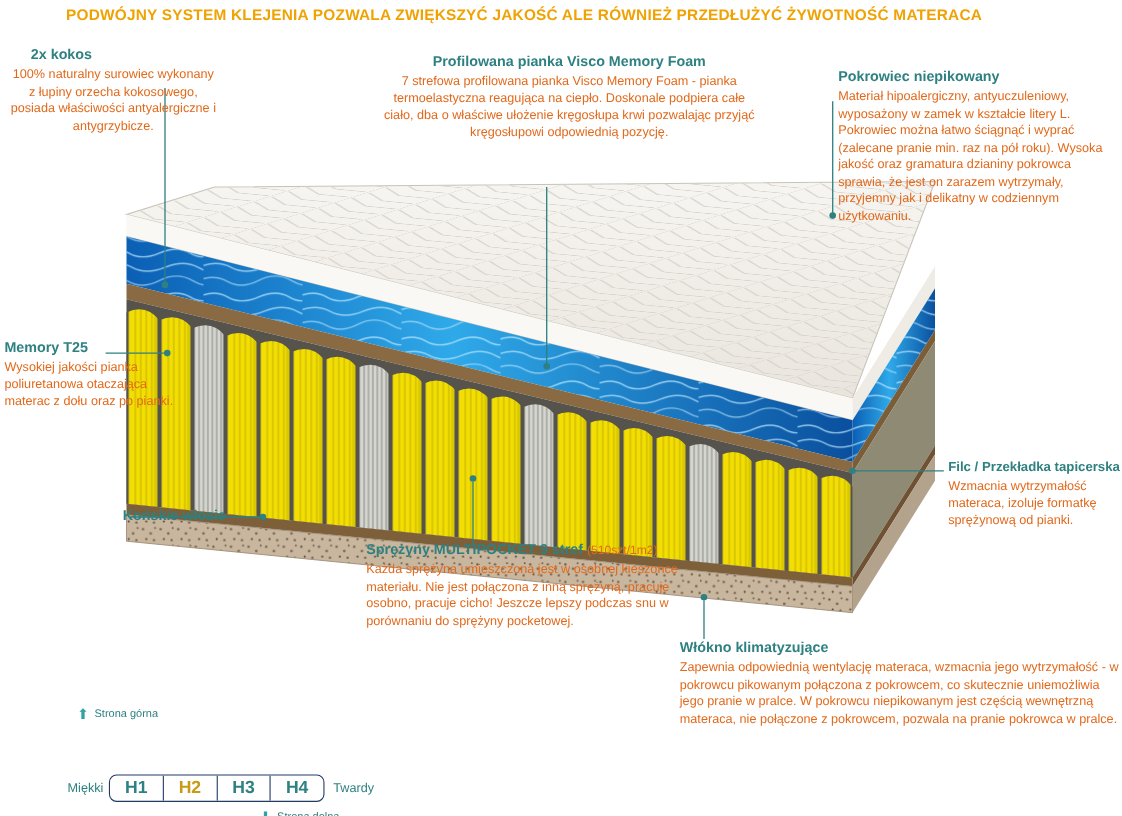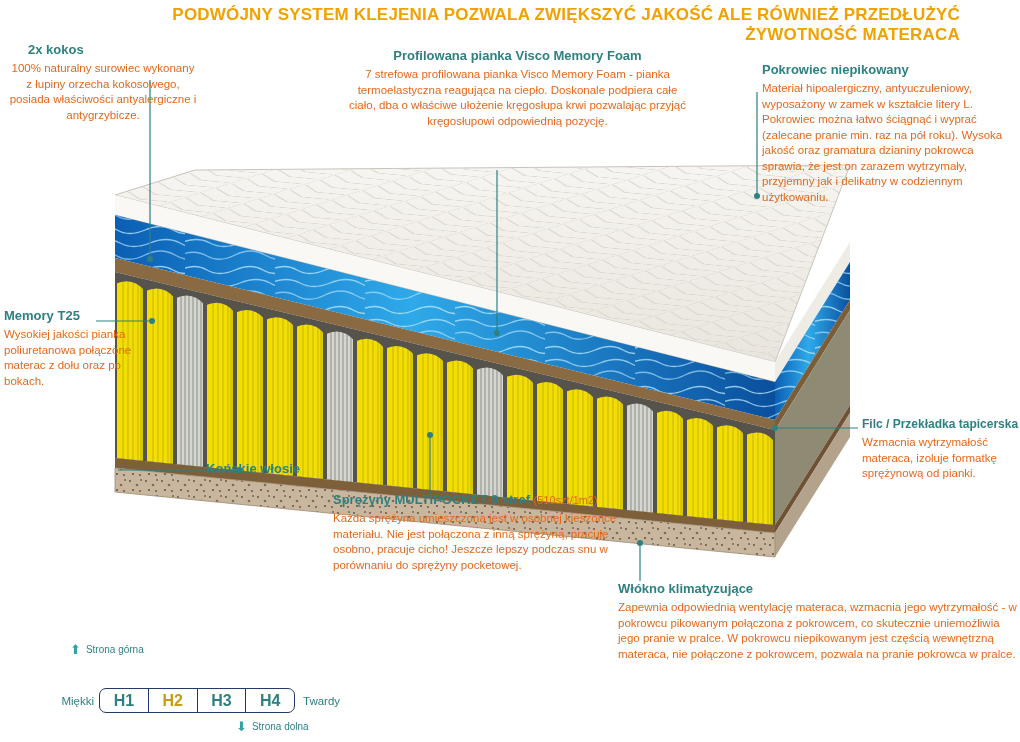--- a/index.html
+++ b/index.html
@@ -1,40 +1,40 @@
 <!DOCTYPE html>
 <html><head>
 <meta charset="utf-8">
 <style>
   *{margin:0;padding:0;box-sizing:border-box}
   html,body{width:1020px;height:742px}
   body{position:relative;background:#fff;font-family:"Liberation Sans","DejaVu Sans",sans-serif;overflow:hidden}
   .art{position:absolute;left:0;top:0;z-index:0}
   .txt{position:absolute;z-index:2}
-  .header{left:60px;top:5px;width:900px;text-align:right;color:#f0a202;font-size:17px;font-weight:bold;letter-spacing:.2px}
+  .header{left:60px;top:5px;width:900px;text-align:left;color:#f0a202;font-size:14px;font-weight:bold;letter-spacing:.2px}
   .ct{color:#2e8081;font-weight:bold;font-size:13px;margin-bottom:4px}
   .cb{color:#e2691b;font-size:11.5px;line-height:15.5px}
   #kokos{left:8px;top:42px;width:190px;text-align:center}
   #kokos .ct{text-align:left;margin-left:20px}
   #visco{left:345px;top:48px;width:345px;text-align:center}
   #pokrowiec{left:762px;top:62px;width:256px}
   #t25{left:4px;top:308px;width:155px}
   #konskie{left:5px;top:461px;width:295px;text-align:center}
-  #konskie .ct{text-align:right;margin-left:12px}
+  #konskie .ct{text-align:center;margin-left:12px}
   #sprezyny{left:333px;top:492px;width:285px}
   #sprezyny .ct .sub{color:#e2691b;font-weight:normal;font-size:11px}
   #filc{left:862px;top:417px;width:158px}
   #filc .ct{font-size:12px;white-space:nowrap}
   #wlokno{left:618px;top:581px;width:400px}
   
   #scale{left:40px;top:643px;width:330px;color:#2e8081}
   .sg{margin-left:30px;font-size:10px;display:flex;align-items:center;gap:5px}
   .sd{margin-top:7px;margin-left:196px;font-size:10px;display:flex;align-items:center;gap:5px}
   .arr{color:#2fa3a3;font-size:13px;line-height:1}
-  .srow{margin-top:32px;display:flex;align-items:center}
+  .srow{margin-top:48px;display:flex;align-items:center}
   .soft{width:54px;text-align:right;font-size:11.5px;margin-right:5px}
   .hard{margin-left:8px;font-size:11.5px}
   .hbox{display:flex;width:196px;height:25px;border:1.6px solid #223a66;border-radius:7px;overflow:hidden;background:#fff}
   .hcell{flex:1;display:flex;align-items:center;justify-content:center;font-weight:bold;font-size:16px;color:#2e8081;border-right:1.6px solid #223a66}
   .hcell:last-child{border-right:none}
   .hcell.sel{color:#c89a16}
 </style>
 </head>
 <body>
 
@@ -151,21 +151,21 @@
   <div class="cb">7 strefowa profilowana pianka Visco Memory Foam - pianka termoelastyczna reagująca na ciepło. Doskonale podpiera całe ciało, dba o właściwe ułożenie kręgosłupa krwi pozwalając przyjąć kręgosłupowi odpowiednią pozycję.</div>
 </div>
 
 <div class="txt" id="pokrowiec">
   <div class="ct">Pokrowiec niepikowany</div>
   <div class="cb">Materiał hipoalergiczny, antyuczuleniowy, wyposażony w zamek w kształcie litery L. Pokrowiec można łatwo ściągnąć i wyprać (zalecane pranie min. raz na pół roku). Wysoka jakość oraz gramatura dzianiny pokrowca sprawia, że jest on zarazem wytrzymały, przyjemny jak i delikatny w codziennym użytkowaniu.</div>
 </div>
 
 <div class="txt" id="t25">
   <div class="ct">Memory T25</div>
-  <div class="cb">Wysokiej jakości pianka poliuretanowa połączone materac z dołu oraz po bokach.</div>
+  <div class="cb">Wysokiej jakości pianka poliuretanowa otaczająca materac z dołu oraz po pianki.</div>
 </div>
 
 <div class="txt" id="konskie">
   <div class="ct">Końskie włosie</div>
 </div>
 
 <div class="txt" id="sprezyny">
   <div class="ct"><span>Sprężyny MULTIPOCKET 9 stref</span> <span class="sub">(510szt/1m2)</span></div>
   <div class="cb">Każda sprężyna umieszczona jest w osobnej kieszonce materiału. Nie jest połączona z inną sprężyną, pracuje osobno, pracuje cicho! Jeszcze lepszy podczas snu w porównaniu do sprężyny pocketowej.</div>
 </div>

